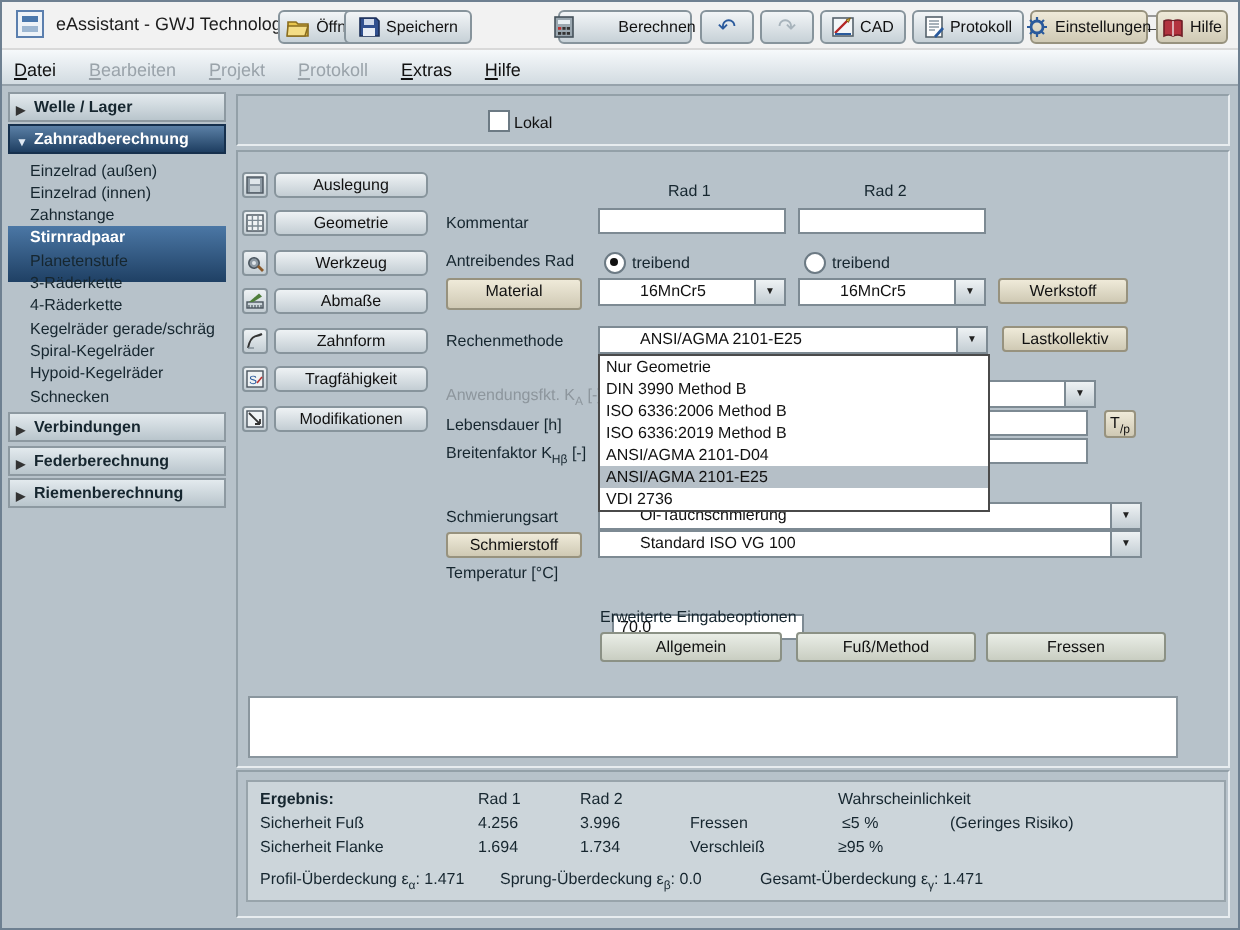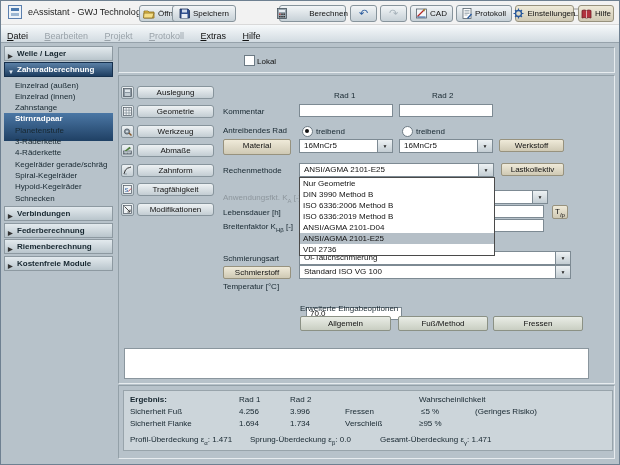--- a/index.html
+++ b/index.html
@@ -41,21 +41,21 @@
 
   
   .mod-icon{position:absolute;left:120px;width:13px;height:13px;background:linear-gradient(#eef2f4,#c3cdd3);border:1px solid #87949c;border-radius:2px;box-sizing:border-box;display:flex;align-items:center;justify-content:center;}
   .mod-btn{position:absolute;left:136px;width:77px;height:13px;background:linear-gradient(#eef2f4,#c3cdd3);border:1px solid #87949c;border-radius:3px;box-sizing:border-box;font-size:8px;color:#111;text-align:center;line-height:11px;}
 
   
   .flabel{position:absolute;font-size:8px;color:#16262f;white-space:nowrap;}
   .flabel.dim{color:#8d969d;}
   .colhead{position:absolute;font-size:8px;color:#16262f;}
   .field{position:absolute;background:#fff;border:1px solid #7d8a93;box-sizing:border-box;font-size:8px;color:#111;line-height:11px;padding-left:3px;white-space:nowrap;overflow:hidden;}
-  .combo{position:absolute;background:#fff;border:1px solid #7d8a93;box-sizing:border-box;font-size:8px;color:#111;line-height:12px;padding-left:4px;white-space:nowrap;overflow:hidden;}
+  .combo{position:absolute;background:#fff;border:1px solid #7d8a93;box-sizing:border-box;font-size:8px;color:#111;line-height:12px;padding-left:20px;white-space:nowrap;overflow:hidden;}
   .combo .arrow{position:absolute;right:0;top:0;bottom:0;width:14px;background:linear-gradient(#eef2f4,#c3cdd3);border-left:1px solid #7d8a93;text-align:center;font-size:5px;line-height:12px;color:#222;}
   .radio{position:absolute;width:9px;height:9px;border-radius:50%;background:#fff;border:1px solid #6c7a84;}
   .radio.on::after{content:"";position:absolute;left:2px;top:2px;width:4px;height:4px;border-radius:50%;background:#111;}
   .btn{position:absolute;background:linear-gradient(#efead9,#cfc9b4);border:1px solid #97927e;border-radius:2px;box-sizing:border-box;font-size:8px;color:#111;text-align:center;}
   sub{font-size:6px;}
 
   
   .droplist{position:absolute;left:298px;top:176px;width:194px;background:#fff;border:1px solid #4a4a4a;z-index:10;}
   .dropopt{height:11px;line-height:11px;font-size:8px;color:#111;padding-left:3px;white-space:nowrap;}
   .dropopt.hl{background:#b5bfc7;}
@@ -120,24 +120,20 @@
     <span>Verbindungen</span>
   </div>
   <div class="sb-header" style="top:222px;">
     <i class="tri">▶</i>
     <span>Federberechnung</span>
   </div>
   <div class="sb-header" style="top:238px;">
     <i class="tri">▶</i>
     <span>Riemenberechnung</span>
   </div>
-  <div class="sb-header" style="top:255px;">
-    <i class="tri">▶</i>
-    <span>Kostenfreie Module</span>
-  </div>
 
   <div class="toolbar"></div>
   <div class="tbtn" style="left:120px;width:47px;margin-left:18px;">
     <svg width="12" height="10" viewBox="0 0 12 10">
         <path d="M1 2 h4 l1 1 h5 v6 h-10 z" fill="#e9c64d" stroke="#8a6d1f" stroke-width="0.8"></path>
         <path d="M1 4 h10 l-1.5 5 h-9 z" fill="#f4dd86" stroke="#8a6d1f" stroke-width="0.8"></path>
       </svg>
     <span>Öffnen</span>
   </div>
   <div class="tbtn" style="left:171px;width:64px;">

